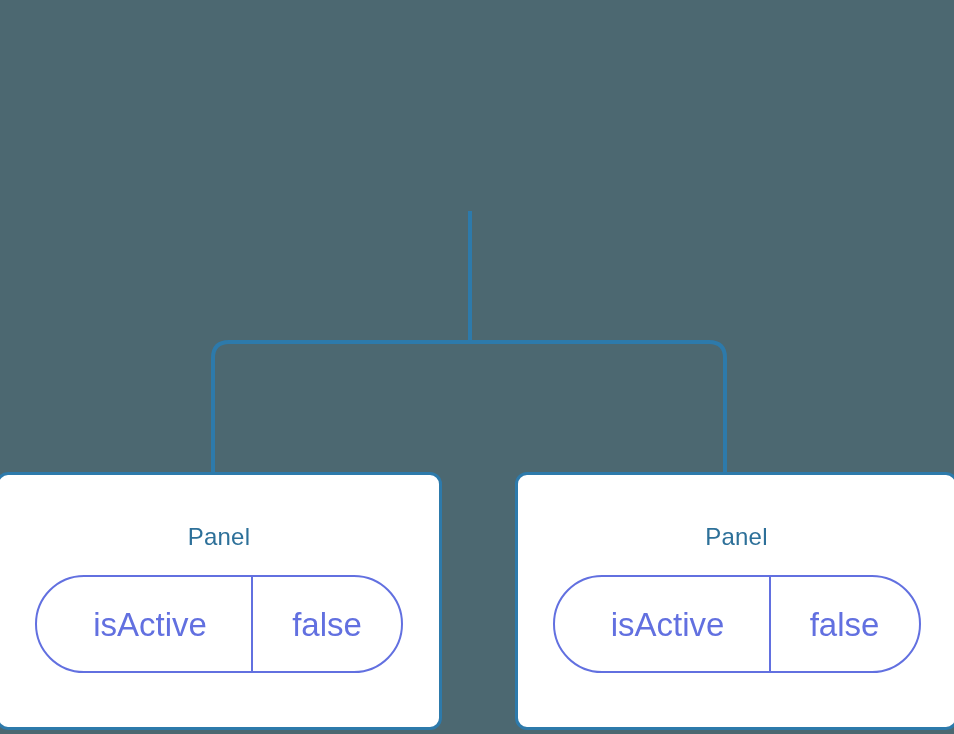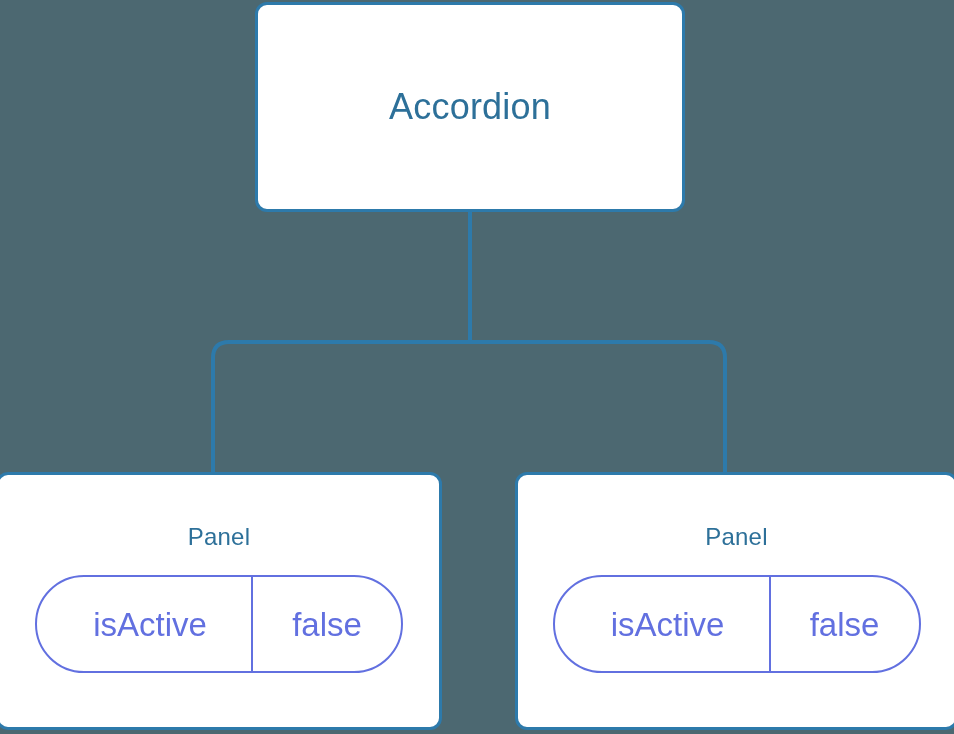--- a/index.html
+++ b/index.html
@@ -124,23 +124,20 @@
 
   <svg id="connectors" viewBox="0 0 954 734" width="954" height="734" fill="none">
 
     <path d="M 470 211 L 470 342" stroke="#2d7aab" stroke-width="4" fill="none"></path>
 
     <path d="M 470 342 L 229 342 Q 213 342 213 358 L 213 474" stroke="#2d7aab" stroke-width="4" fill="none" stroke-linecap="butt"></path>
 
     <path d="M 470 342 L 709 342 Q 725 342 725 358 L 725 474" stroke="#2d7aab" stroke-width="4" fill="none" stroke-linecap="butt"></path>
   </svg>
 
-  <div class="node node-root">
-    <div class="node-title">Accordion</div>
-  </div>
 
   <div class="node node-leaf-left">
     <div class="node-title">Panel</div>
     <div class="prop-pill">
       <div class="prop-key">isActive</div>
       <div class="prop-val">false</div>
     </div>
   </div>
 
   <div class="node node-leaf-right">

